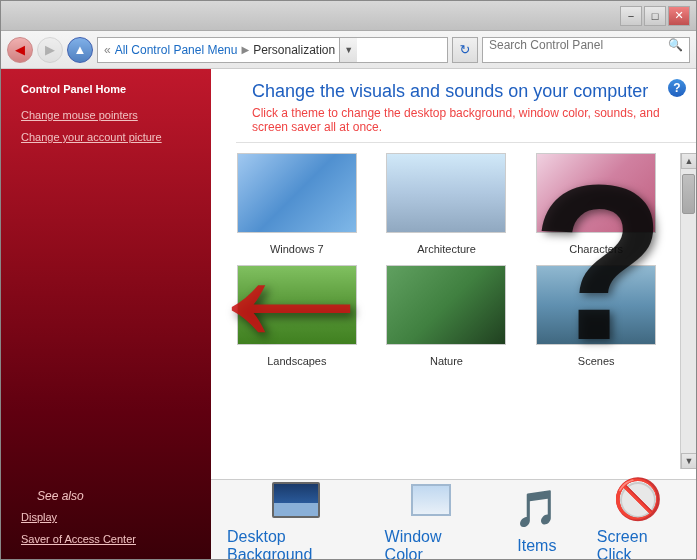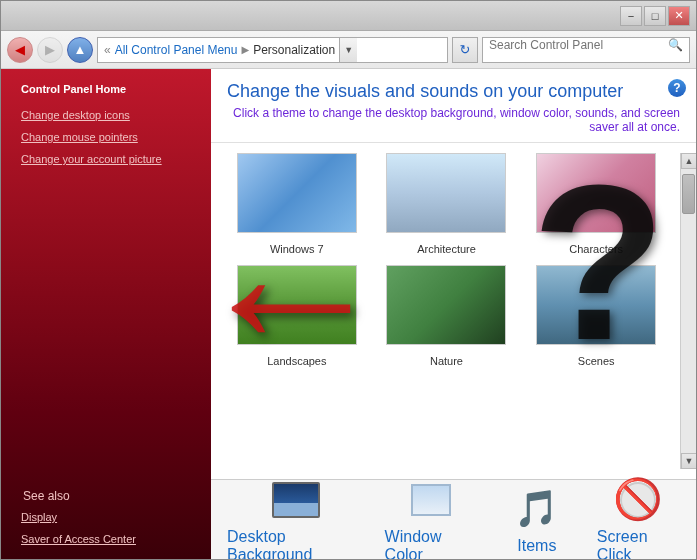--- a/index.html
+++ b/index.html
@@ -189,53 +189,54 @@
       font-weight: bold;
       text-decoration: none;
       padding-bottom: 8px;
     }
 
     .sidebar-section-gap {
       flex: 1;
     }
 
     .sidebar-section-title {
-      padding: 6px 22px 2px;
+      padding: 6px 36px 2px;
       color: #f0c0c0;
       font-size: 12px;
       font-weight: normal;
+      font-style: italic;
     }
 
     
     .content {
       flex: 1;
       background: #fff;
       display: flex;
       flex-direction: column;
       overflow: hidden;
       position: relative;
     }
 
     .content-header {
       padding: 12px 16px 8px;
       border-bottom: 1px solid #e0e0e0;
       position: relative;
+      margin-left: 25px;
     }
 
     .content-title {
       font-size: 18px;
       color: #2060c0;
       font-weight: normal;
     }
 
     .content-subtitle {
       font-size: 12px;
-      color: #6d28d9;
+      color: #ef4444;
       margin-top: 4px;
-      text-align: right;
     }
 
     .help-icon {
       position: absolute;
       right: 10px;
       top: 10px;
       width: 18px;
       height: 18px;
       border-radius: 50%;
       background: linear-gradient(to bottom, #4090e0, #2060c0);
@@ -454,21 +455,20 @@
     <div class="search-box">
       <input class="search-input" placeholder="Search Control Panel" style="">
       <span class="search-icon-btn">🔍</span>
     </div>
   </div>
 
   <div class="main-layout">
 
     <div class="sidebar">
       <div class="sidebar-link header-link">Control Panel Home</div>
-      <div class="sidebar-link">Change desktop icons</div>
       <div class="sidebar-link">Change mouse pointers</div>
       <div class="sidebar-link">Change your account picture</div>
 
       <div class="sidebar-section-gap"></div>
 
       <div class="sidebar-section-title">See also</div>
       <div class="sidebar-link">Display</div>
       <div class="sidebar-link">Saver of Access Center</div>
     </div>
 

